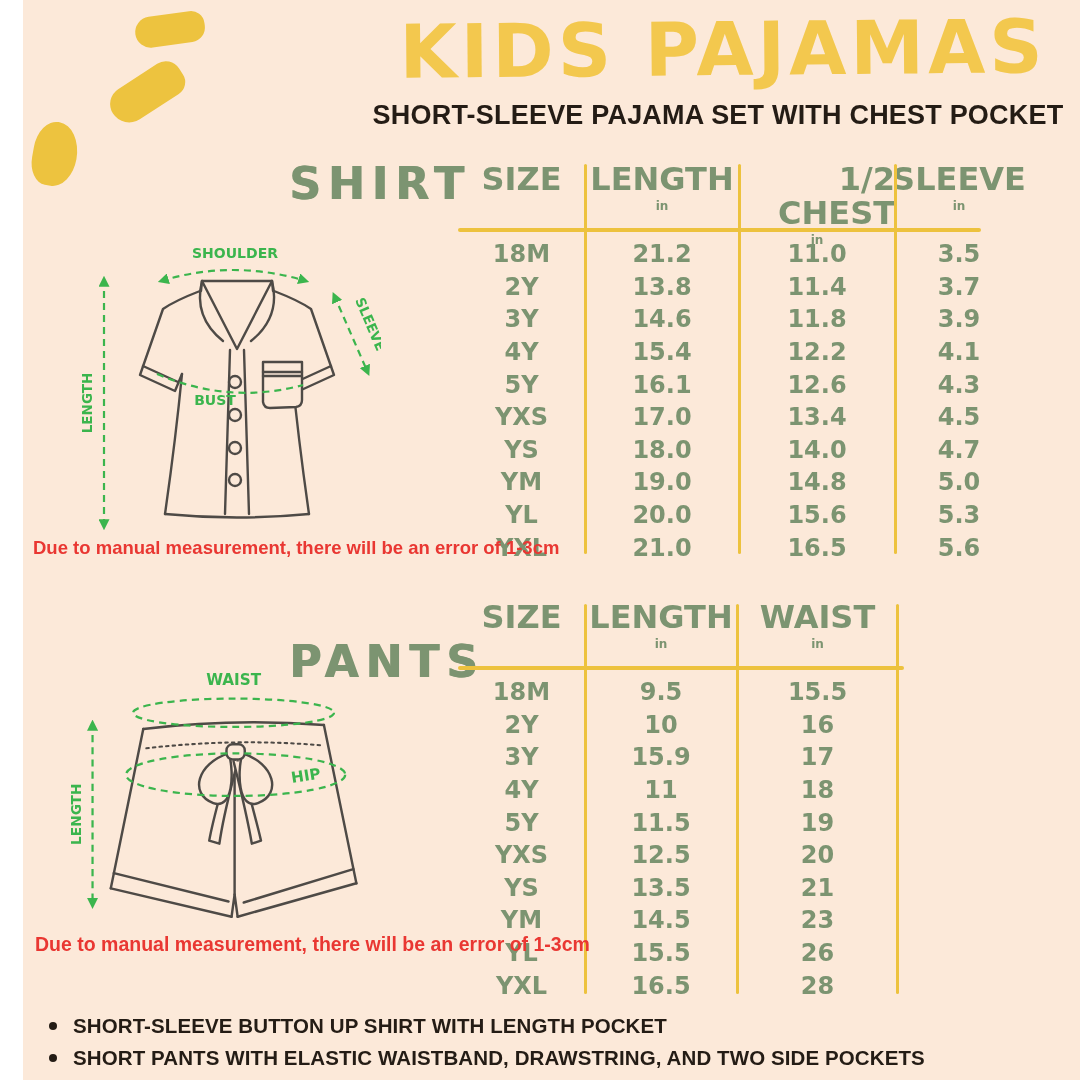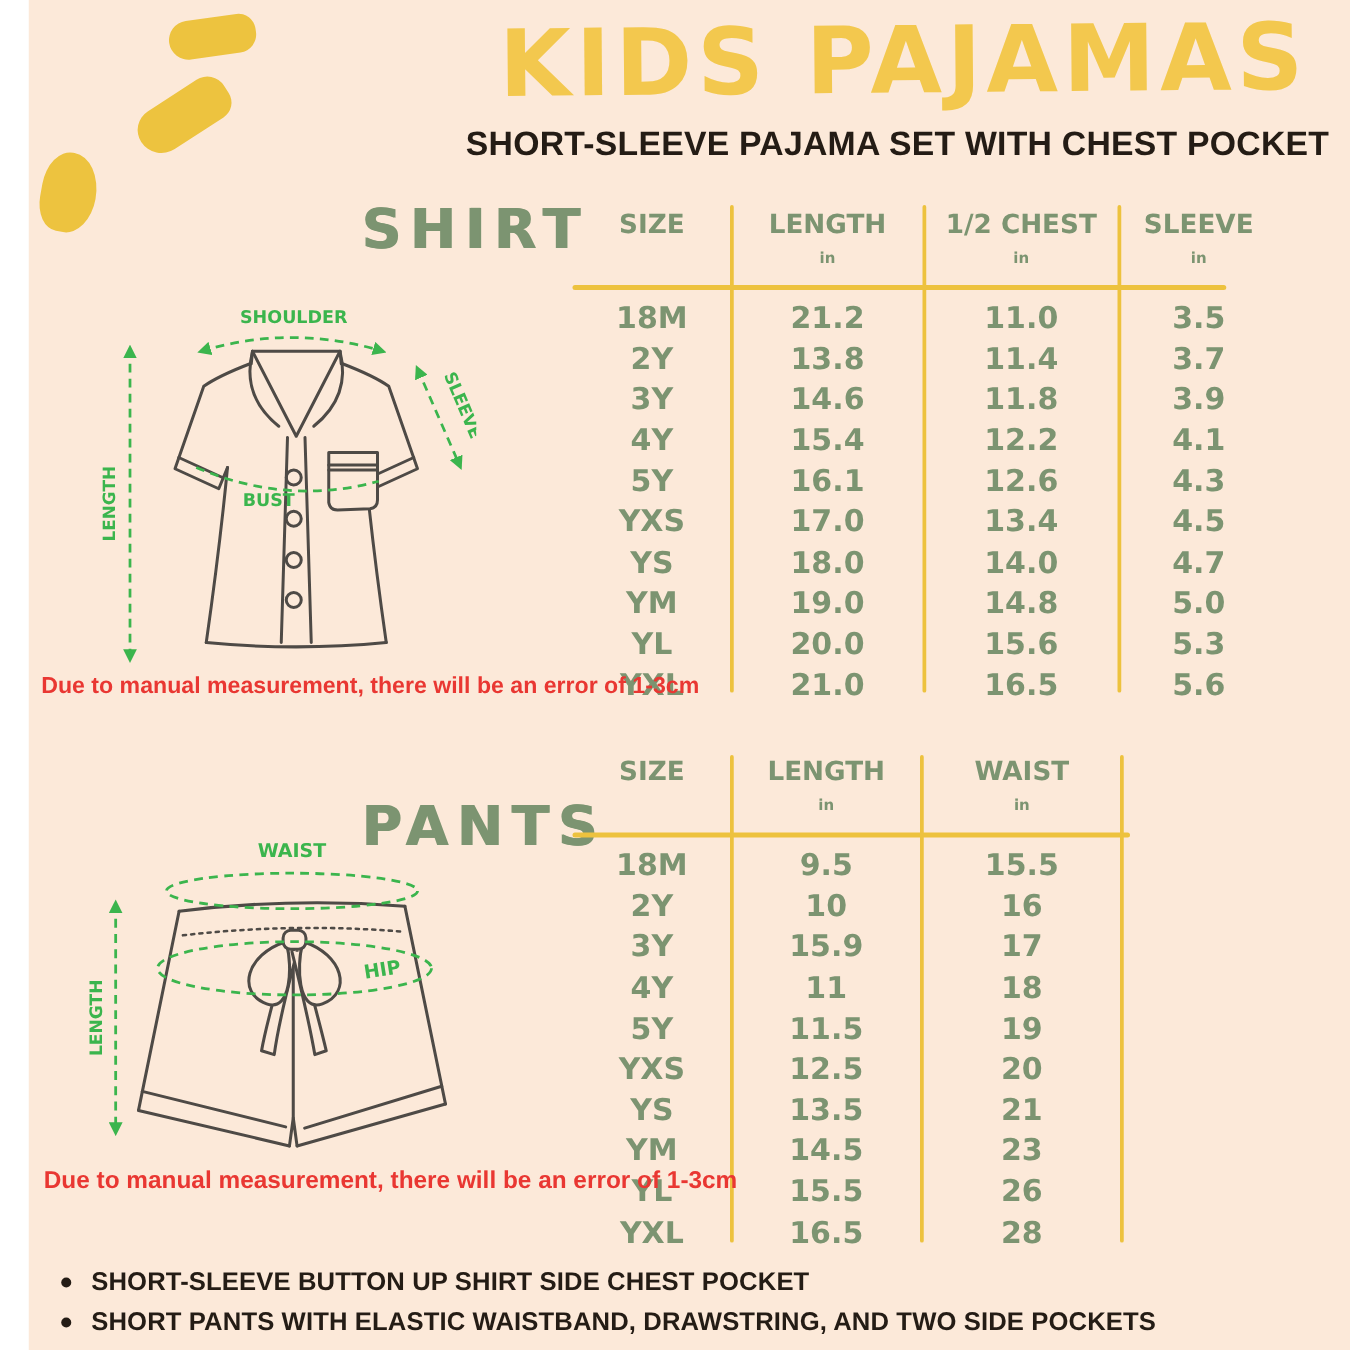--- a/index.html
+++ b/index.html
@@ -26,21 +26,21 @@
   .pants-label{left:266px;top:636px;}
 
   
   .tbl{position:absolute;color:#7C9471;font-family:"DejaVu Sans", sans-serif;}
   .shirt-tbl{left:435px;top:162px;width:565px;height:410px;}
   .pants-tbl{left:435px;top:600px;width:446px;height:410px;}
   .t-head{display:grid;}
   .shirt-tbl .t-head,.shirt-tbl .t-body{grid-template-columns:127px 154px 156px 128px;}
   .pants-tbl .t-head,.pants-tbl .t-body{grid-template-columns:127px 152px 161px;}
   .t-h{display:flex;flex-direction:column;align-items:center;height:64px;}
-  .t-h .nm{font-size:21px;font-weight:700;line-height:34px;text-align:right;}
+  .t-h .nm{font-size:32px;font-weight:700;line-height:34px;text-align:right;}
   .t-h .un{font-size:12px;font-weight:700;line-height:20px;}
   .underline{position:absolute;height:4px;background:#EDC23E;border-radius:2px;left:0;top:66px;}
   .shirt-tbl .underline{width:523px;}
   .pants-tbl .underline{width:446px;}
   .vline{position:absolute;width:3px;background:#EDC23E;border-radius:2px;top:2px;height:390px;}
   .t-body{display:grid;position:absolute;left:0;top:76px;grid-auto-rows:32.6px;}
   .t-cell{display:flex;align-items:center;justify-content:center;font-size:24px;font-weight:700;}
 
   
   .note{position:absolute;color:#E93732;font-weight:700;}
@@ -265,21 +265,21 @@
     <text class="ann-txt" x="166" y="25" font-size="15" text-anchor="middle">WAIST</text>
     <text class="ann-txt" font-size="15" text-anchor="middle" transform="translate(238,119) rotate(-9)">HIP</text>
     <text class="ann-txt" font-size="13.5" text-anchor="middle" transform="translate(16,152) rotate(-90)">LENGTH</text>
   </svg>
 
   <div class="note note2">Due to manual measurement, there will be an error of 1-3cm</div>
 
   <div class="bullets">
     <div class="b-row">
       <span class="b-dot"></span>
-      <span class="b-txt">SHORT-SLEEVE BUTTON UP SHIRT SIDE CHEST POCKET</span>
+      <span class="b-txt">SHORT-SLEEVE BUTTON UP SHIRT WITH LENGTH POCKET</span>
     </div>
     <div class="b-row">
       <span class="b-dot"></span>
       <span class="b-txt">SHORT PANTS WITH ELASTIC WAISTBAND, DRAWSTRING, AND TWO SIDE POCKETS</span>
     </div>
   </div>
 
 </div>
 
 </body></html>

